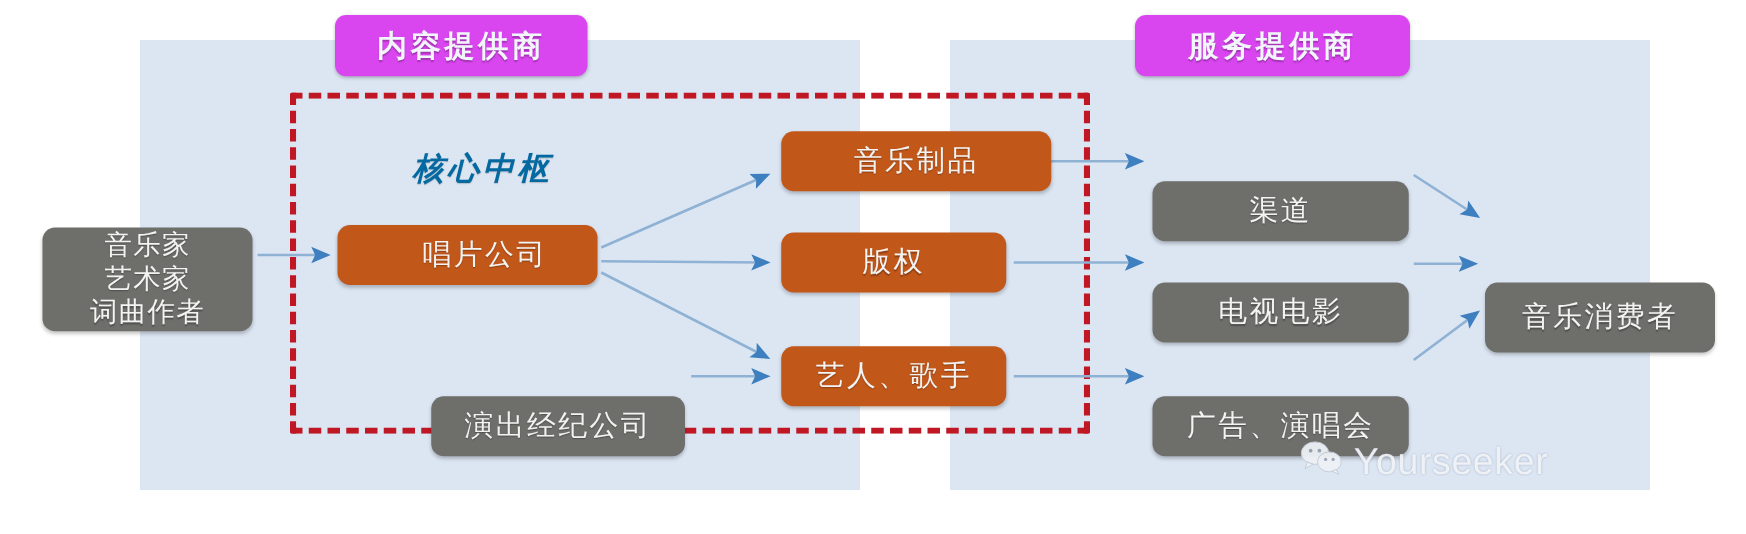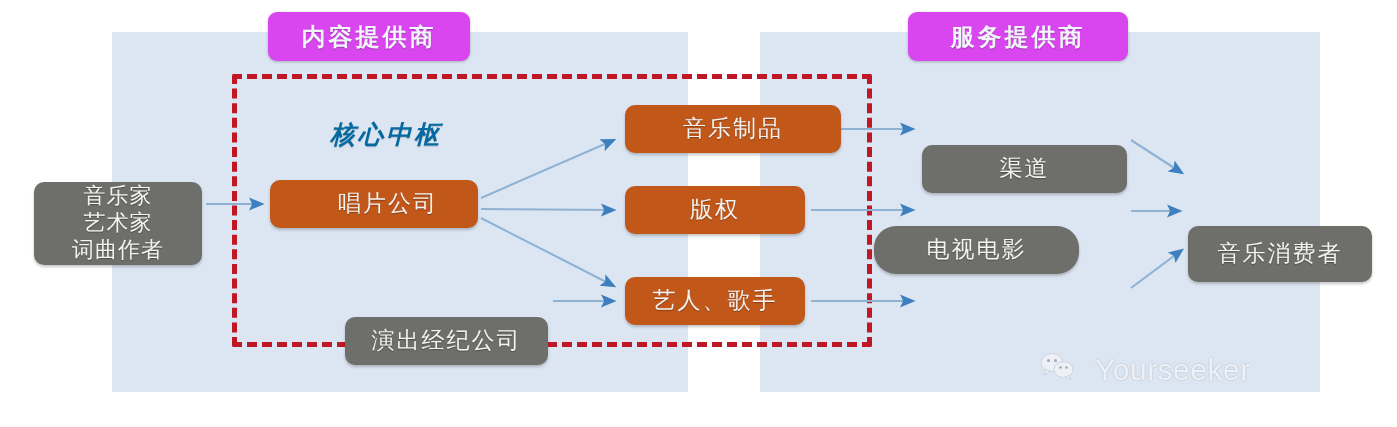--- a/index.html
+++ b/index.html
@@ -71,21 +71,21 @@
   .node.gray{ background:#6e6e6b;margin-top:40px; }
   .node.orange{ background:#c2571a; }
 
   #node-creators{ left:34px;  top:142px; width:168px; height:83px; font-size:22px; letter-spacing:1px; }
   #node-label{ left:270px; top:180px; width:208px; height:48px;padding-left:28px; }
   #node-agency{ left:345px; top:277px; width:203px; height:48px; }
   #node-products{ left:625px; top:105px; width:216px; height:48px; }
   #node-copyright{ left:625px; top:186px; width:180px; height:48px; }
   #node-artists{ left:625px; top:277px; width:180px; height:48px; }
   #node-channel{ left:922px; top:105px; width:205px; height:48px; }
-  #node-tvfilm{ left:874px; top:186px; width:205px; height:48px;border-radius:22px; }
+  #node-tvfilm{ left:922px; top:186px; width:205px; height:48px; }
   #node-adshows{ left:922px; top:277px; width:205px; height:48px; }
   #node-consumers{ left:1188px; top:186px; width:184px; height:56px; }
 
   
   #core-caption{
     position:absolute;
     left:330px; top:118px;
     color:#0369a1;
     font-size:25px;
     font-weight:bold;
@@ -102,21 +102,21 @@
     width:1397px; height:427px;
     pointer-events:none;
   }
 
   
   #watermark{
     position:absolute;
     left:1040px; top:352px;
     display:flex;
     align-items:center;
-    gap:21px;
+    gap:9px;
     color:#f0f2f6;
     font-family:"Liberation Sans","DejaVu Sans",sans-serif;
     font-size:30px;
     letter-spacing:0.5px;
     text-shadow:0 0 2px rgba(120,130,150,.55);
     opacity:.95;
   }
   #watermark .wm-icon{ display:block; }
 </style>
 </head>
@@ -174,20 +174,21 @@
 
   <div class="node orange" id="node-label">唱片公司</div>
   <div class="node gray" id="node-agency">演出经纪公司</div>
 
   <div class="node orange" id="node-products">音乐制品</div>
   <div class="node orange" id="node-copyright">版权</div>
   <div class="node orange" id="node-artists">艺人、歌手</div>
 
   <div class="node gray" id="node-channel">渠道</div>
   <div class="node gray" id="node-tvfilm">电视电影</div>
+  <div class="node gray" id="node-adshows">广告、演唱会</div>
 
   <div class="node gray" id="node-consumers">音乐消费者</div>
 
   <div id="watermark">
     <span class="wm-icon">
       <svg width="34" height="28" viewBox="0 0 34 28" xmlns="http://www.w3.org/2000/svg">
         <g fill="#eef1f6" stroke="#c3ccd9" stroke-width="0.8">
           <ellipse cx="12" cy="10.5" rx="11" ry="9"></ellipse>
           <path d="M6 17.5 L4 23 L10.5 19.5 Z"></path>
           <ellipse cx="23.5" cy="17.5" rx="9.5" ry="8"></ellipse>

